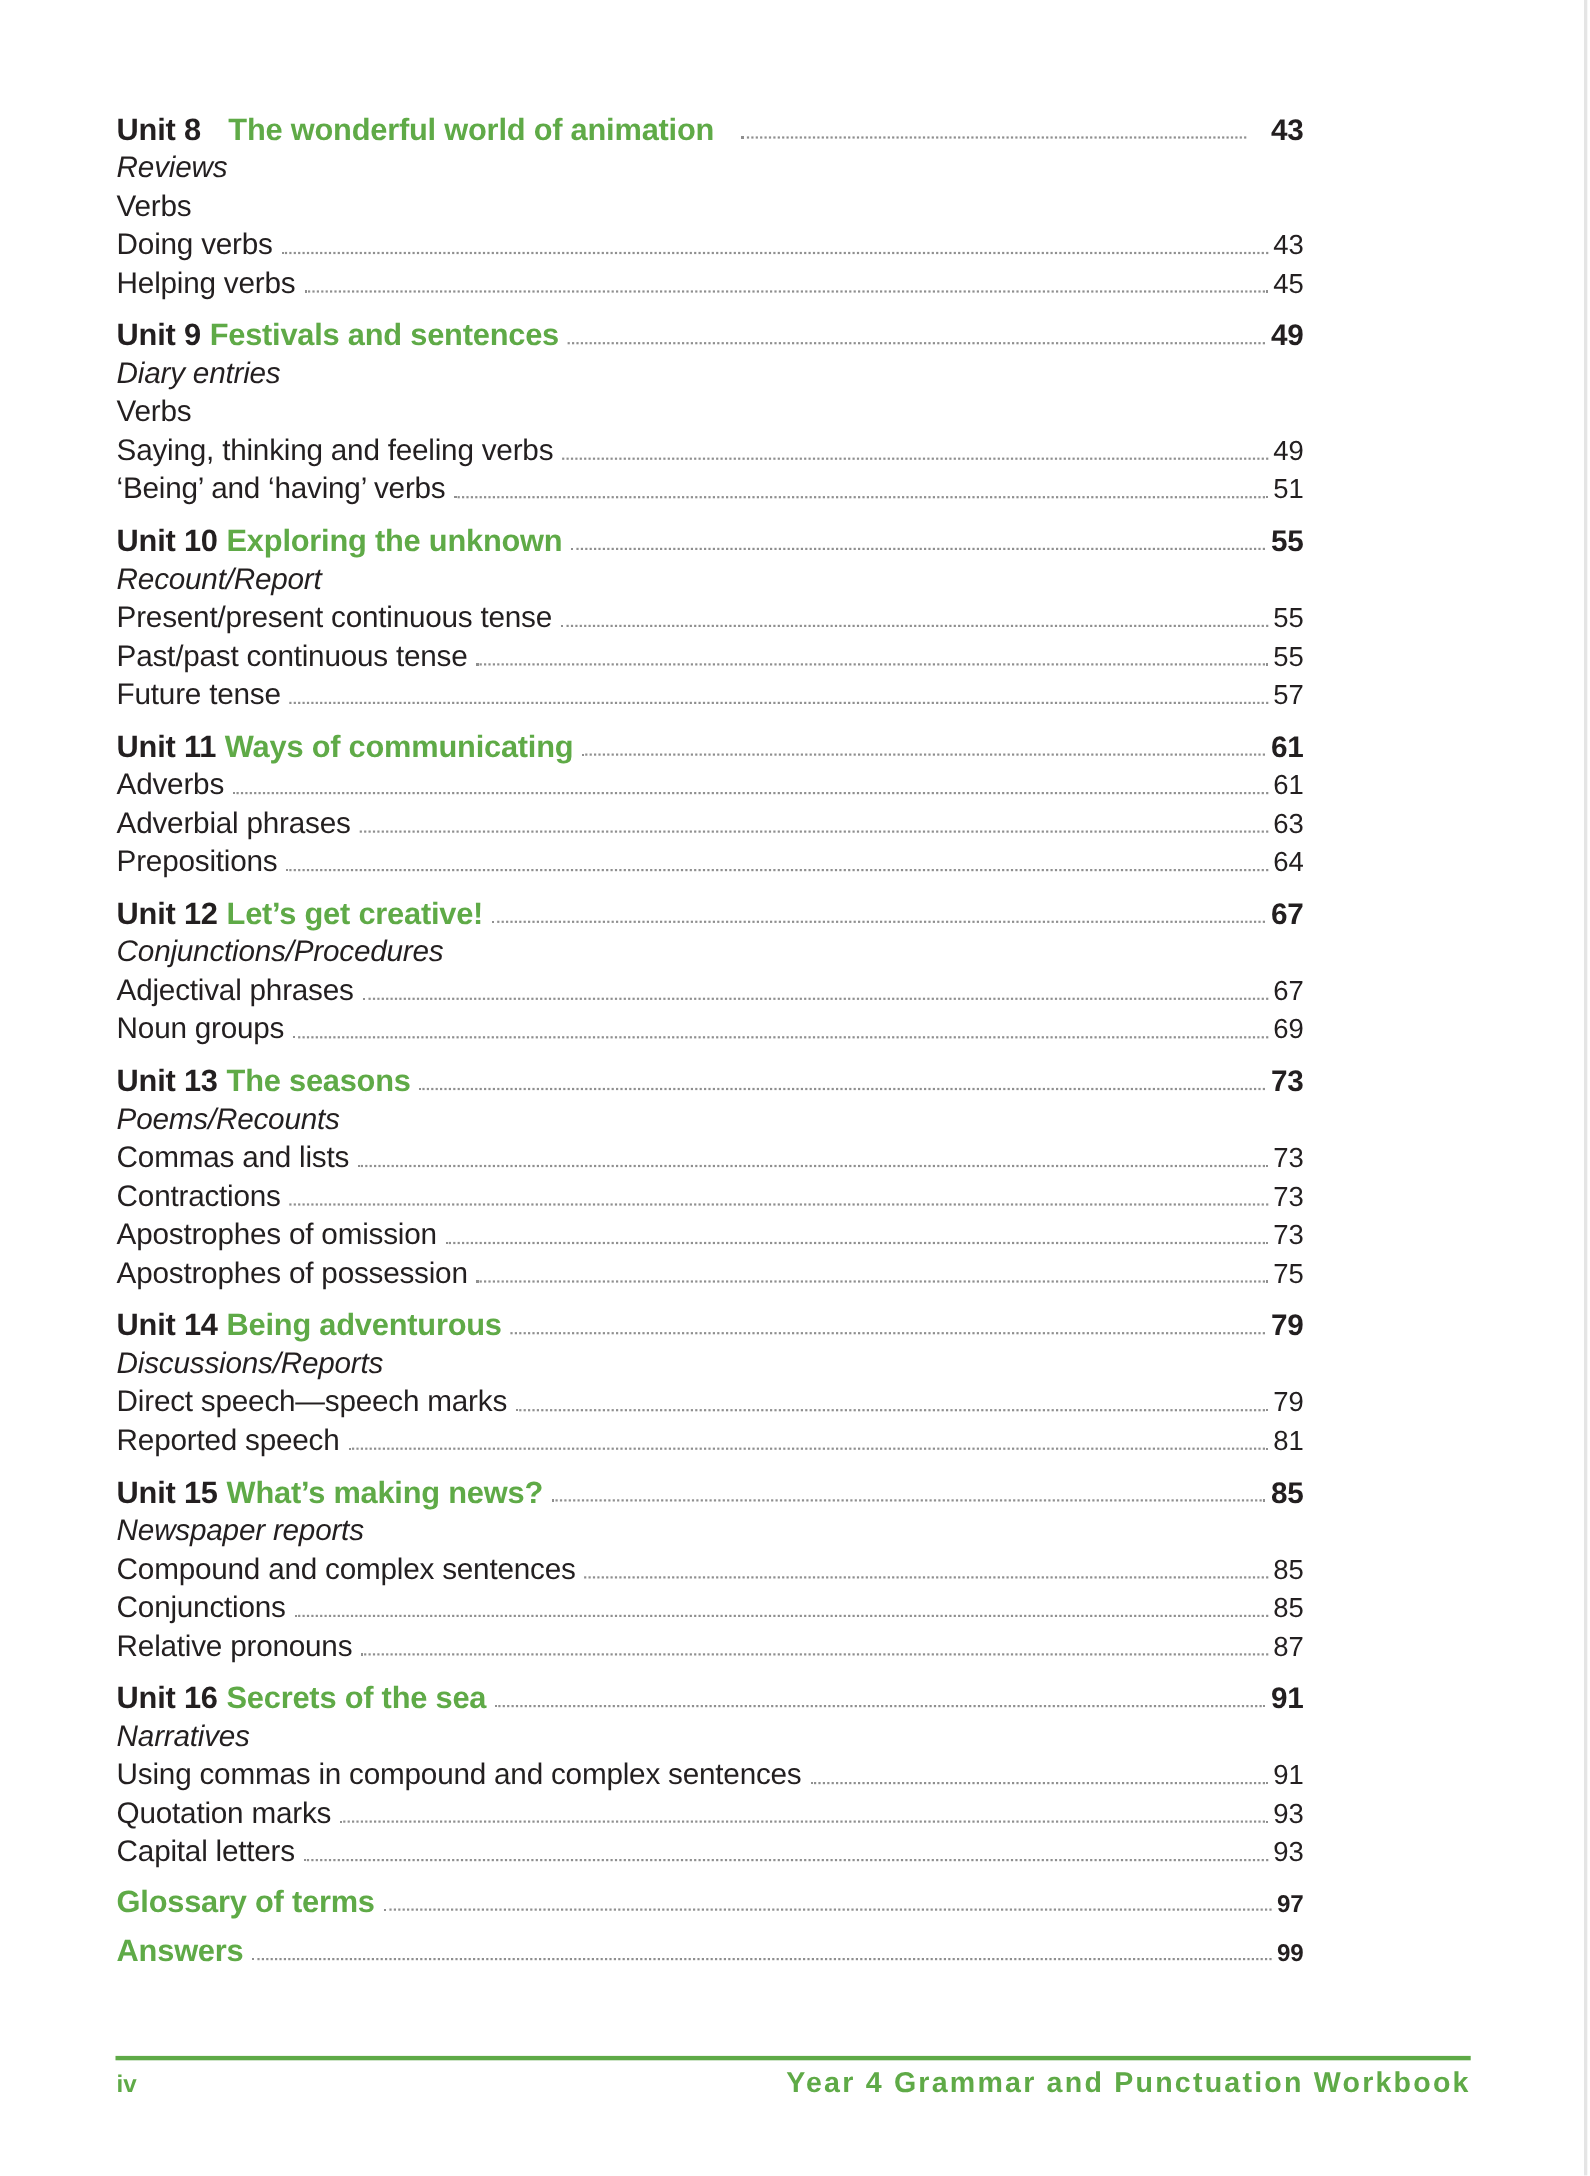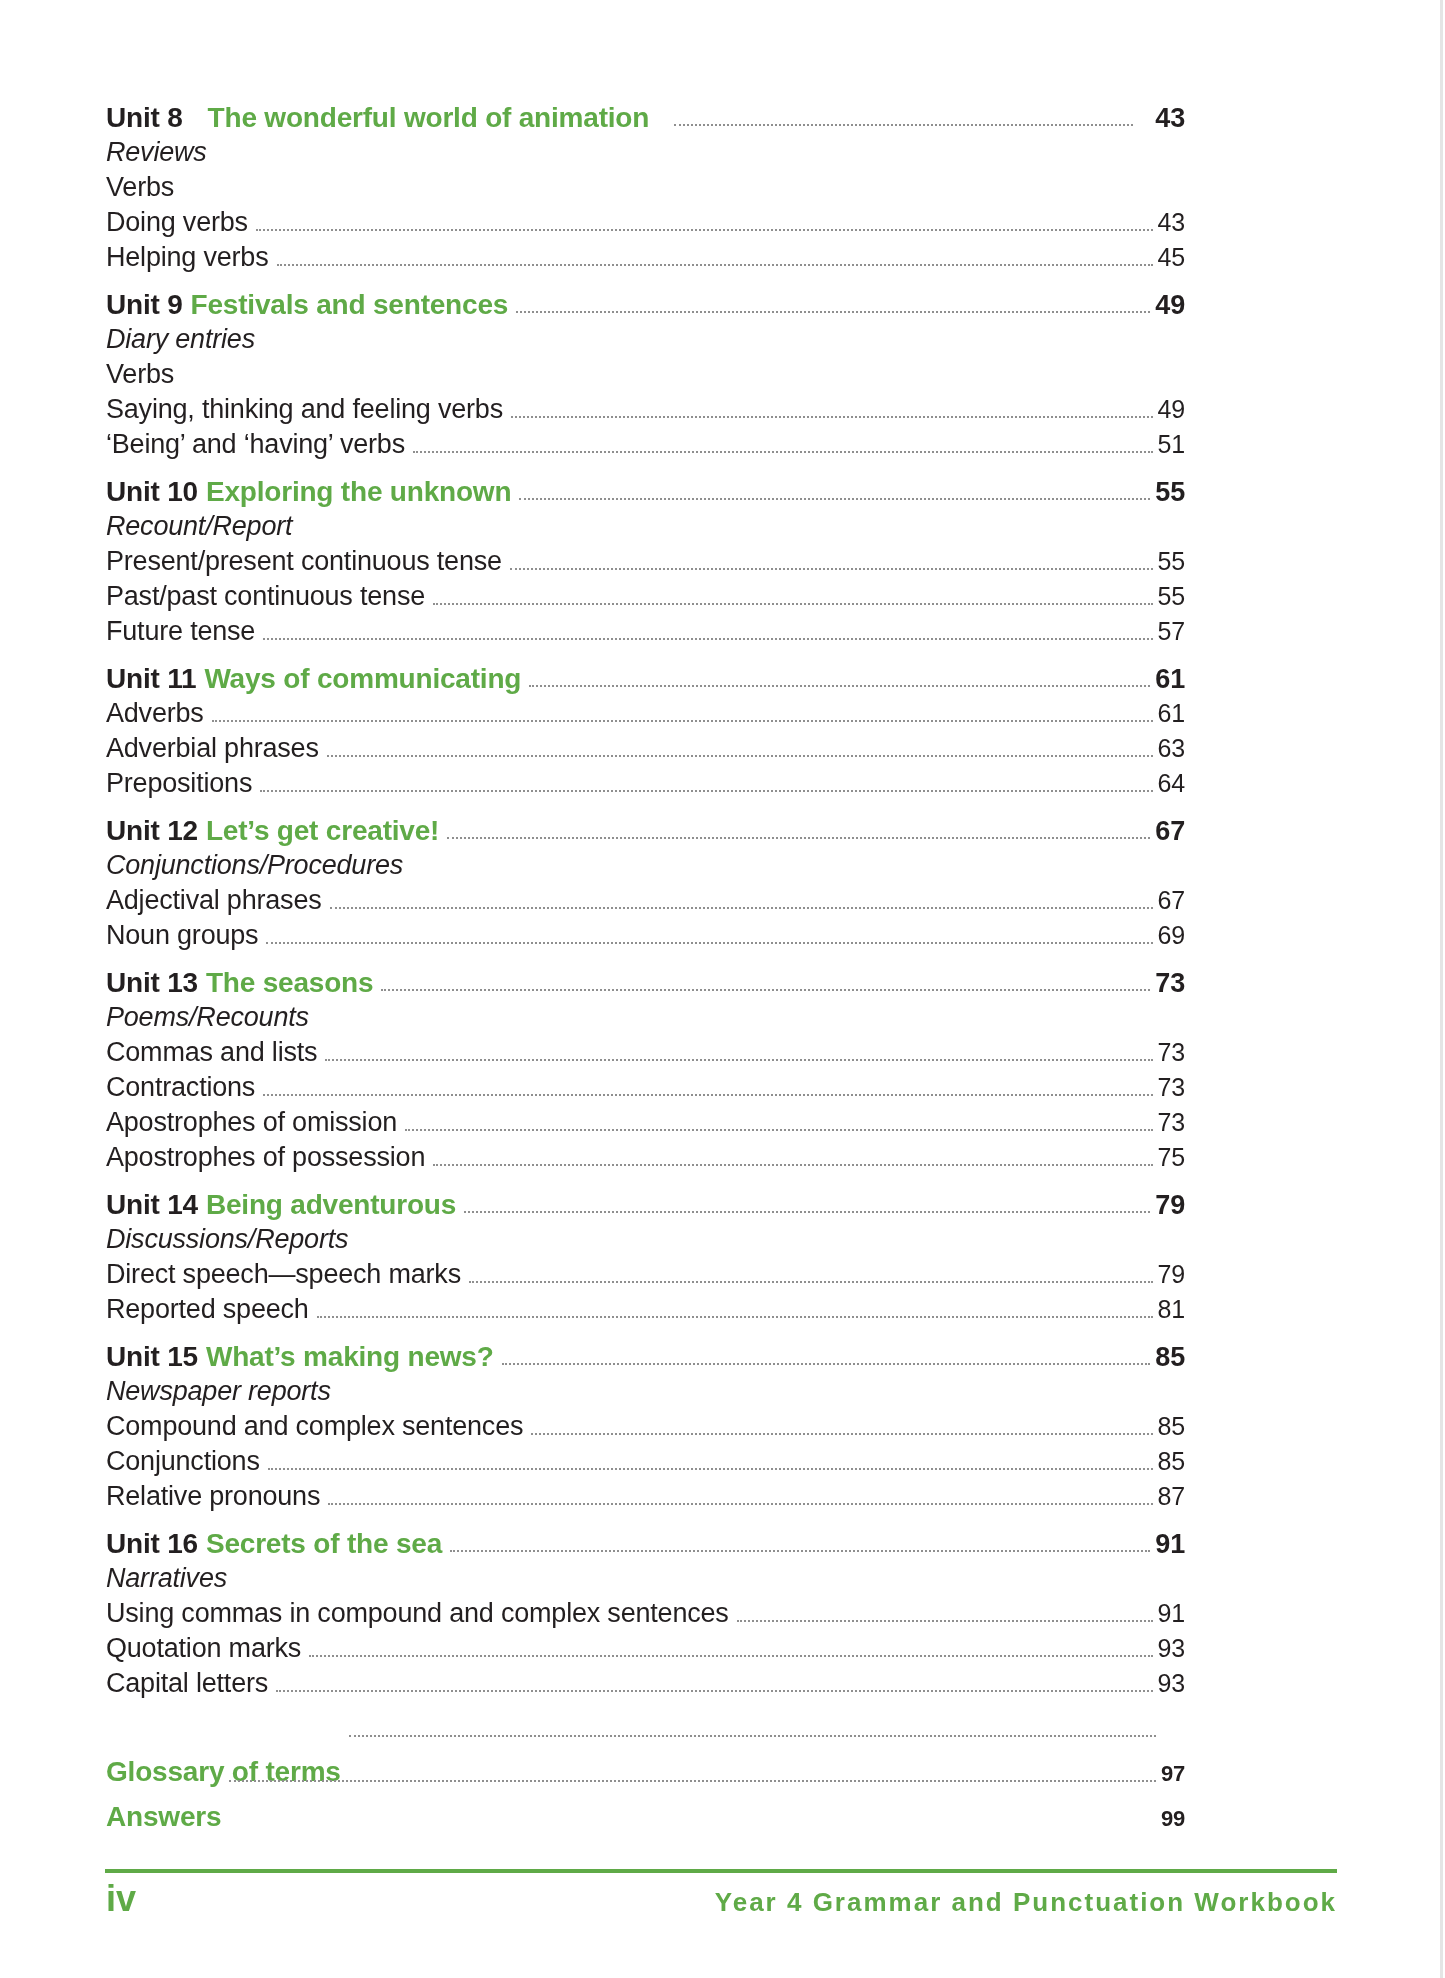--- a/index.html
+++ b/index.html
@@ -60,42 +60,42 @@
   }
   .unit-block:first-child .unit-row{margin-top:0;gap:17px;}
   .unit-row .unit-title{color:var(--green);margin-left:8px;}
   .unit-row .num{font-size:27px;font-weight:bold;}
   .genre-row{font-style:italic;}
   .extra-row{
     font-weight:bold;
     font-size:28px;
     margin-top:10px;
   }
-  .extra-row .extra-label{color:var(--green);margin-top:43px;}
+  .extra-row .extra-label{color:var(--green);}
   .extra-row .num{font-size:22px;font-weight:bold;}
   .footer-rule{
     position:absolute;
     left:105px;
     top:1869px;
     width:1232px;
     height:4px;
     background:var(--green);
   }
   .footer{
     position:absolute;
     left:106px;
     top:1878px;
     width:1231px;
     display:flex;
     justify-content:space-between;
     align-items:baseline;
     color:var(--green);
     font-weight:bold;
   }
-  .footer .pg{font-size:36px;}
+  .footer .pg{font-size:22px;}
   .footer .title{font-size:26px;letter-spacing:2px;}
 </style>
 </head>
 <body>
 
 <div class="page">
   <div class="toc">
       <section class="unit-block">
         <div class="row unit-row">
           <span class="unit-label">Unit 8</span>

